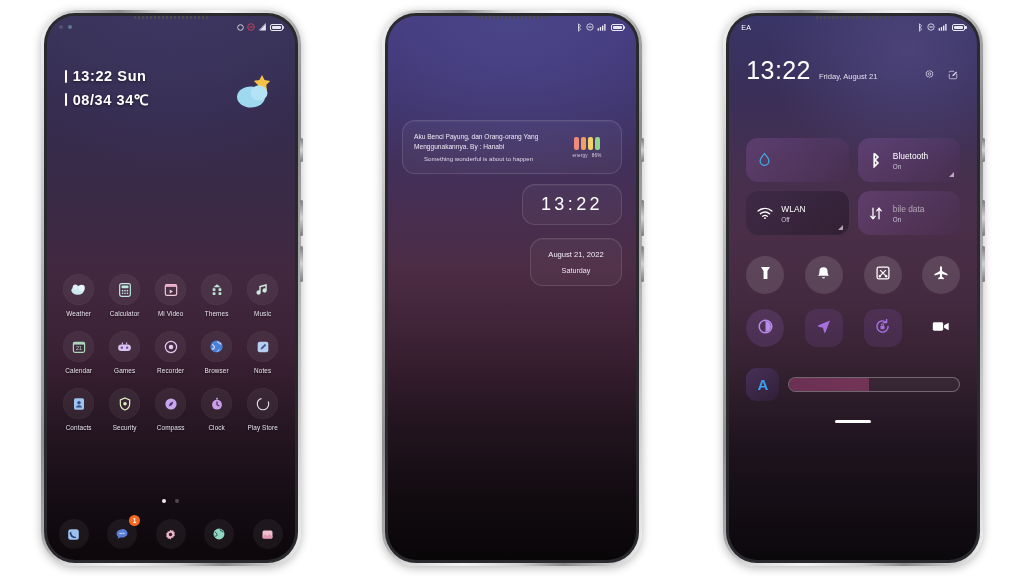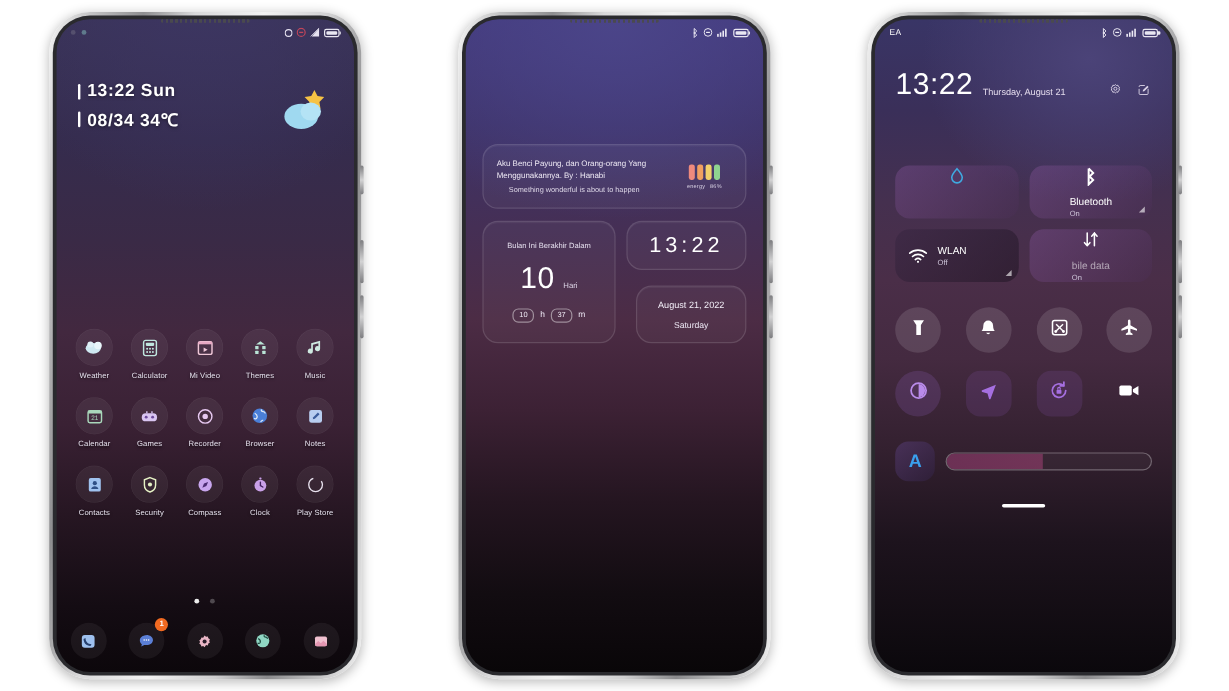--- a/index.html
+++ b/index.html
@@ -177,21 +177,21 @@
   .ph-date { font-size: 7.6px; color: #e4dced; padding-bottom: 2.5px; flex: 1; }
   .ph-ico { width: 15px; height: 15px; display: flex; align-items: center;
             justify-content: center; margin-bottom: 1px; }
 
   .tiles { position: absolute; top: 122px; left: 17px; right: 17px;
            display: grid; grid-template-columns: 1fr 1fr; gap: 9px 9px; }
   .tile {
     height: 44px; border-radius: 12px; display: flex; align-items: center;
     gap: 8px; padding: 0 10px; position: relative; overflow: hidden;
   }
-  .tile.on  { background: linear-gradient(135deg, rgba(129,82,150,.42), rgba(74,46,86,.30)); flex-direction: column; }
+  .tile.on  { background: linear-gradient(135deg, rgba(129,82,150,.42), rgba(74,46,86,.30)); }
   .tile.dim { background: linear-gradient(135deg, rgba(56,38,66,.55), rgba(30,20,34,.55)); }
   .tile-ico { width: 17px; height: 17px; display: flex; align-items: center; justify-content: center; }
   .tile-txt { display: flex; flex-direction: column; gap: 2px; min-width: 0; }
   .tile-name { font-size: 8.4px; color: #fff; white-space: nowrap; }
   .tile-name.faded { color: rgba(255,255,255,.55); }
   .tile-state { font-size: 6.3px; color: #cfc6da; }
   .tile-corner {
     position: absolute; right: 6px; bottom: 5px; width: 0; height: 0;
     border-left: 5px solid transparent; border-bottom: 5px solid rgba(255,255,255,.6);
   }
@@ -550,33 +550,20 @@
             <span class="bar" style="background:#f2d06a"></span>
             <span class="bar" style="background:#8fd48f"></span>
           </div>
           <div style="display:flex;gap:4px;">
             <span class="energy-lbl">energy</span>
             <span class="energy-lbl">86%</span>
           </div>
         </div>
       </div>
 
-      <div class="w-card count-card">
-        <div class="count-title">Bulan Ini Berakhir Dalam</div>
-        <div class="count-mid">
-          <span class="count-num">10</span>
-          <span class="count-unit">Hari</span>
-        </div>
-        <div class="count-bot">
-          <span class="pill">10</span>
-          <span class="pill-u">h</span>
-          <span class="pill">37</span>
-          <span class="pill-u">m</span>
-        </div>
-      </div>
 
       <div class="w-card time-card">
         <span class="time-big">13:22</span>
       </div>
 
       <div class="w-card date-card">
         <span class="date-l1">August 21, 2022</span>
         <span class="date-l2">Saturday</span>
       </div>
     </div>
@@ -618,21 +605,21 @@
               </svg>
           </span>
           <span class="batt">
               <i></i>
             </span>
         </div>
       </div>
 
       <div class="panel-head">
         <span class="ph-time">13:22</span>
-        <span class="ph-date">Thursday, August 21</span>
+        <span class="ph-date">Friday, August 21</span>
         <span class="ph-ico">
           <svg width="13" height="13" viewBox="0 0 24 24">
               <path d="M12 4.6l1.7 1.4 2.2-.4.6 2.1 1.9 1.2-.9 2.1.9 2.1-1.9 1.2-.6 2.1-2.2-.4L12 17.4l-1.7-1.4-2.2.4-.6-2.1-1.9-1.2.9-2.1-.9-2.1 1.9-1.2.6-2.1 2.2.4z" fill="none" stroke="#ded6e9" stroke-width="1.4"></path>
               <circle cx="12" cy="11" r="2.4" fill="none" stroke="#ded6e9" stroke-width="1.4"></circle>
             </svg>
         </span>
         <span class="ph-ico">
           <svg width="12" height="12" viewBox="0 0 24 24">
               <path d="M4.5 6.2A1.7 1.7 0 0 1 6.2 4.5h7.2M19.5 10.6v7.2a1.7 1.7 0 0 1-1.7 1.7H6.2a1.7 1.7 0 0 1-1.7-1.7v-7" stroke="#ded6e9" stroke-width="1.5" fill="none" stroke-linecap="round"></path>
               <path d="M10.5 14.6l.5-2.5 7.3-7.3 2 2-7.3 7.3z" fill="#ded6e9"></path>

